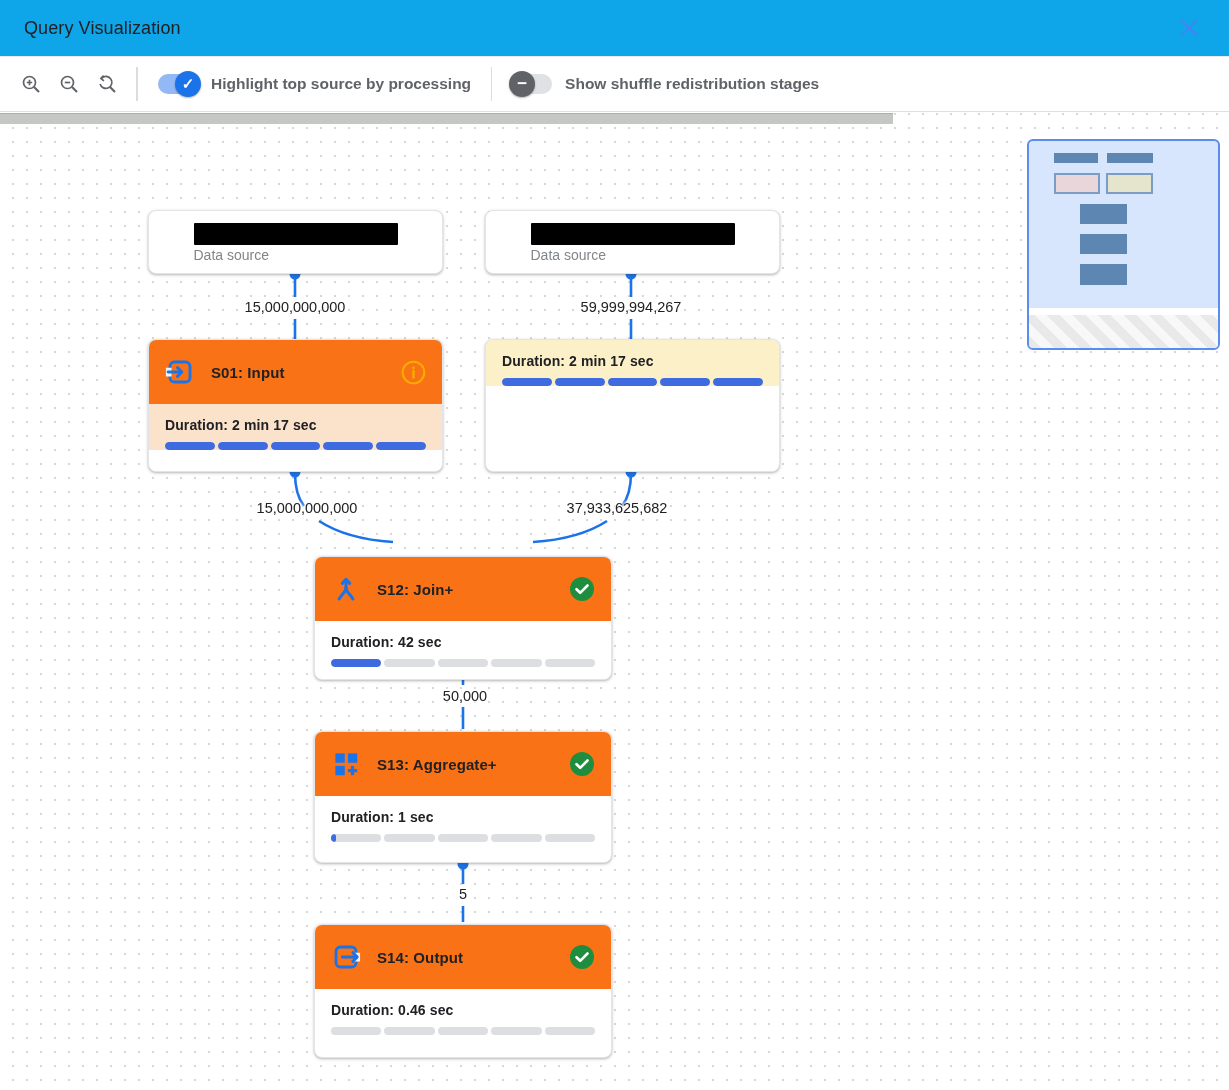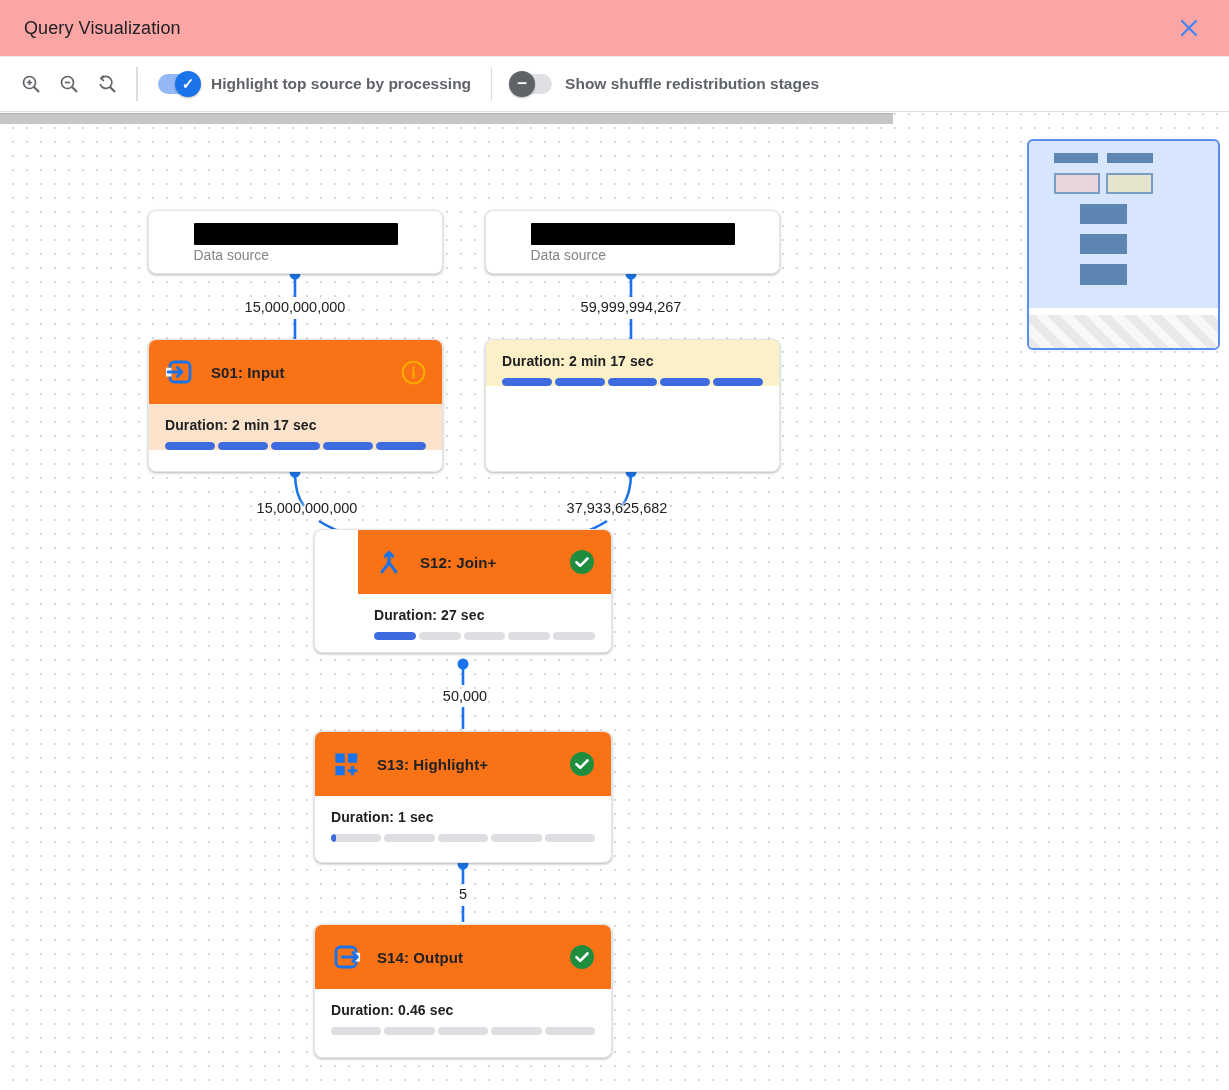--- a/index.html
+++ b/index.html
@@ -1,20 +1,20 @@
 <!DOCTYPE html>
 <html><head>
 <meta charset="utf-8">
 <style>
   * { margin:0; padding:0; box-sizing:border-box; }
   body { font-family:"Liberation Sans", sans-serif; background:#fff; }
   #app { position:relative; width:1229px; height:1090px; overflow:hidden; background:#fff; }
 
   
-  .hdr { position:absolute; left:0; top:0; width:100%; height:57px; background:#fca5a5;
+  .hdr { position:absolute; left:0; top:0; width:100%; height:57px; background:#0ea5e9;
          border-bottom:1px solid #e8eaed; display:flex; align-items:center; padding:0 24px; }
   .hdr-title { font-size:18px; color:#202124; letter-spacing:.1px; }
   .hdr-close { margin-left:auto; width:32px; height:32px; display:flex; align-items:center;
                justify-content:center; cursor:pointer; }
 
   
   .tbar { position:absolute; left:0; top:57px; width:100%; height:55px; background:#fff;
           border-bottom:1px solid #e0e0e0; display:flex; align-items:center; }
   .zoom-group { display:flex; align-items:center; gap:8px; padding:0 14px 0 16px; }
   .tool-btn { width:30px; height:30px; display:flex; align-items:center; justify-content:center;
@@ -250,35 +250,35 @@
             <div class="seg">
               <i style="width: 100%;"></i>
             </div>
             <div class="seg">
               <i style="width: 100%;"></i>
             </div>
         </div>
       </div>
     </div>
 
-    <div class="node" style="left:314px; top:416px; width:298px; height:124px;padding-left:43px;">
+    <div class="node" style="left:314px; top:443px; width:298px; height:124px;">
       <div class="stage-hd">
         <svg width="30" height="30" viewBox="0 0 24 24" fill="none" stroke="#1a73e8" stroke-width="2.4" stroke-linecap="round" stroke-linejoin="round">
           <path d="M6.5 20 C9 15.5 12 14.5 12 11 L12 5.5"></path>
           <path d="M17.5 20 C15 15.5 12 14.5 12 11"></path>
           <path d="M9 7.5 L12 4.2 L15 7.5"></path>
         </svg>
         <div class="stage-title">S12: Join+</div>
         <svg width="26" height="26" viewBox="0 0 26 26">
           <circle cx="13" cy="13" r="12" fill="#1e8e3e"></circle>
           <path d="M7.5 13.2 L11.2 16.8 L18.5 9.5" fill="none" stroke="#fff" stroke-width="2.6" stroke-linecap="round" stroke-linejoin="round"></path>
         </svg>
       </div>
       <div class="stage-body">
-        <div class="dur">Duration: 27 sec</div>
+        <div class="dur">Duration: 42 sec</div>
         <div class="progress">
           <div class="seg">
               <i style="width: 100%;"></i>
             </div>
             <div class="seg">
               <i style="width: 0%;"></i>
             </div>
             <div class="seg">
               <i style="width: 0%;"></i>
             </div>
@@ -293,21 +293,21 @@
     </div>
 
     <div class="node" style="left:314px; top:618px; width:298px; height:132px;">
       <div class="stage-hd">
         <svg width="30" height="30" viewBox="0 0 24 24">
           <rect x="3.5" y="3.5" width="7.5" height="7.5" fill="#1a73e8"></rect>
           <rect x="13.5" y="3.5" width="7.5" height="7.5" fill="#1a73e8"></rect>
           <rect x="3.5" y="13.5" width="7.5" height="7.5" fill="#1a73e8"></rect>
           <path d="M17.2 13.5 V21 M13.5 17.2 H21" stroke="#1a73e8" stroke-width="2.6"></path>
         </svg>
-        <div class="stage-title">S13: Highlight+</div>
+        <div class="stage-title">S13: Aggregate+</div>
         <svg width="26" height="26" viewBox="0 0 26 26">
           <circle cx="13" cy="13" r="12" fill="#1e8e3e"></circle>
           <path d="M7.5 13.2 L11.2 16.8 L18.5 9.5" fill="none" stroke="#fff" stroke-width="2.6" stroke-linecap="round" stroke-linejoin="round"></path>
         </svg>
       </div>
       <div class="stage-body">
         <div class="dur">Duration: 1 sec</div>
         <div class="progress">
           <div class="seg">
               <i style="width: 10%;"></i>

